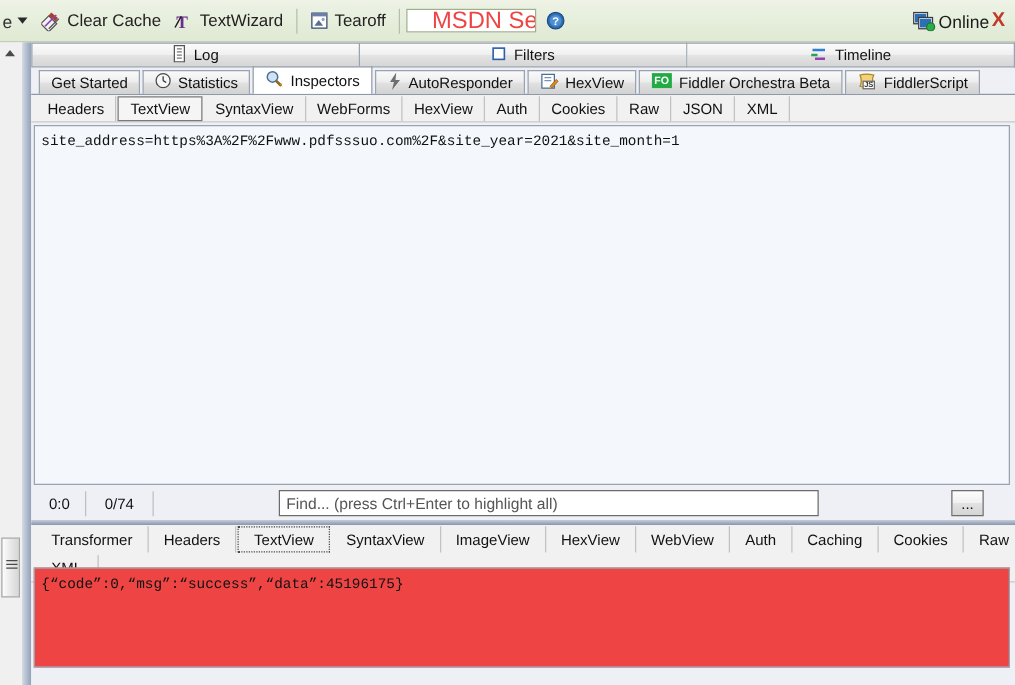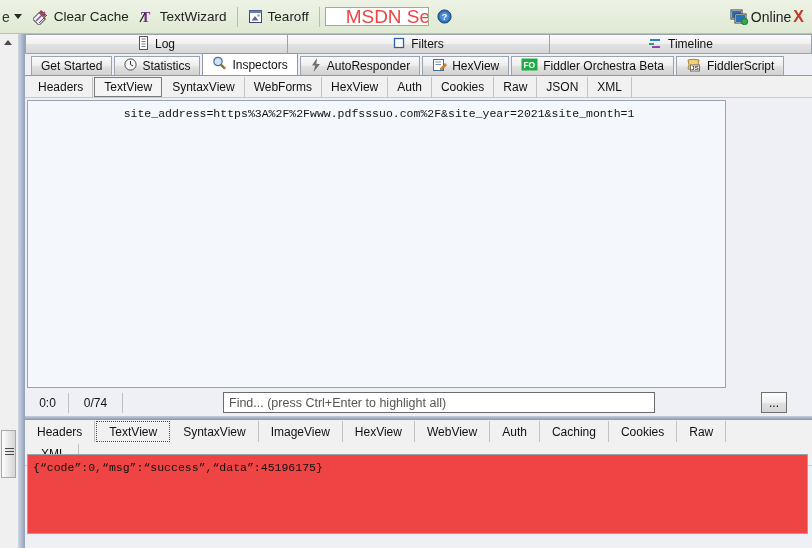--- a/index.html
+++ b/index.html
@@ -158,27 +158,26 @@
     border-right: 1px solid #c2c2c2;
     box-sizing: border-box; white-space: nowrap;
   }
   .rtab.active {
     border: 1px solid #7a7a7a; background: #f5f5f5;
     margin: 0 1px;
   }
 
   
   .reqbody {
-    position: absolute; left: 2px; top: 66px; width: 699px; height: 288px;
+    position: absolute; left: 2px; top: 66px; width: 781px; height: 288px;
     background: #f4f8fd;
     border: 1px solid #9aa3b0;
     box-sizing: border-box;
     padding: 5px 0 0 5px;
     overflow: hidden;
-    text-align: center;
   }
   .bodytext {
     font-family: "Liberation Mono", monospace;
     font-size: 11.5px; color: #111; white-space: pre-wrap;
     word-break: break-all; line-height: 15px;
   }
 
   
   .findbar {
     position: absolute; left: 2px; top: 356px; width: 781px; height: 26px;
@@ -479,20 +478,23 @@
     <div class="findbar">
       <div class="fb-cell" style="width:42px;">0:0</div>
       <div class="fb-cell" style="width:54px;">0/74</div>
       <div class="fb-input">Find... (press Ctrl+Enter to highlight all)</div>
       <div class="btn btn-ellipsis">...</div>
     </div>
 
     <div class="splitter"></div>
 
     <div class="resptabs">
+      <div class="rs" style="margin-left:4px;">
+        <span>Transformer</span>
+      </div>
       <div class="rs">
         <span>Headers</span>
       </div>
       <div class="rs active">
         <span>TextView</span>
       </div>
       <div class="rs">
         <span>SyntaxView</span>
       </div>
       <div class="rs">

